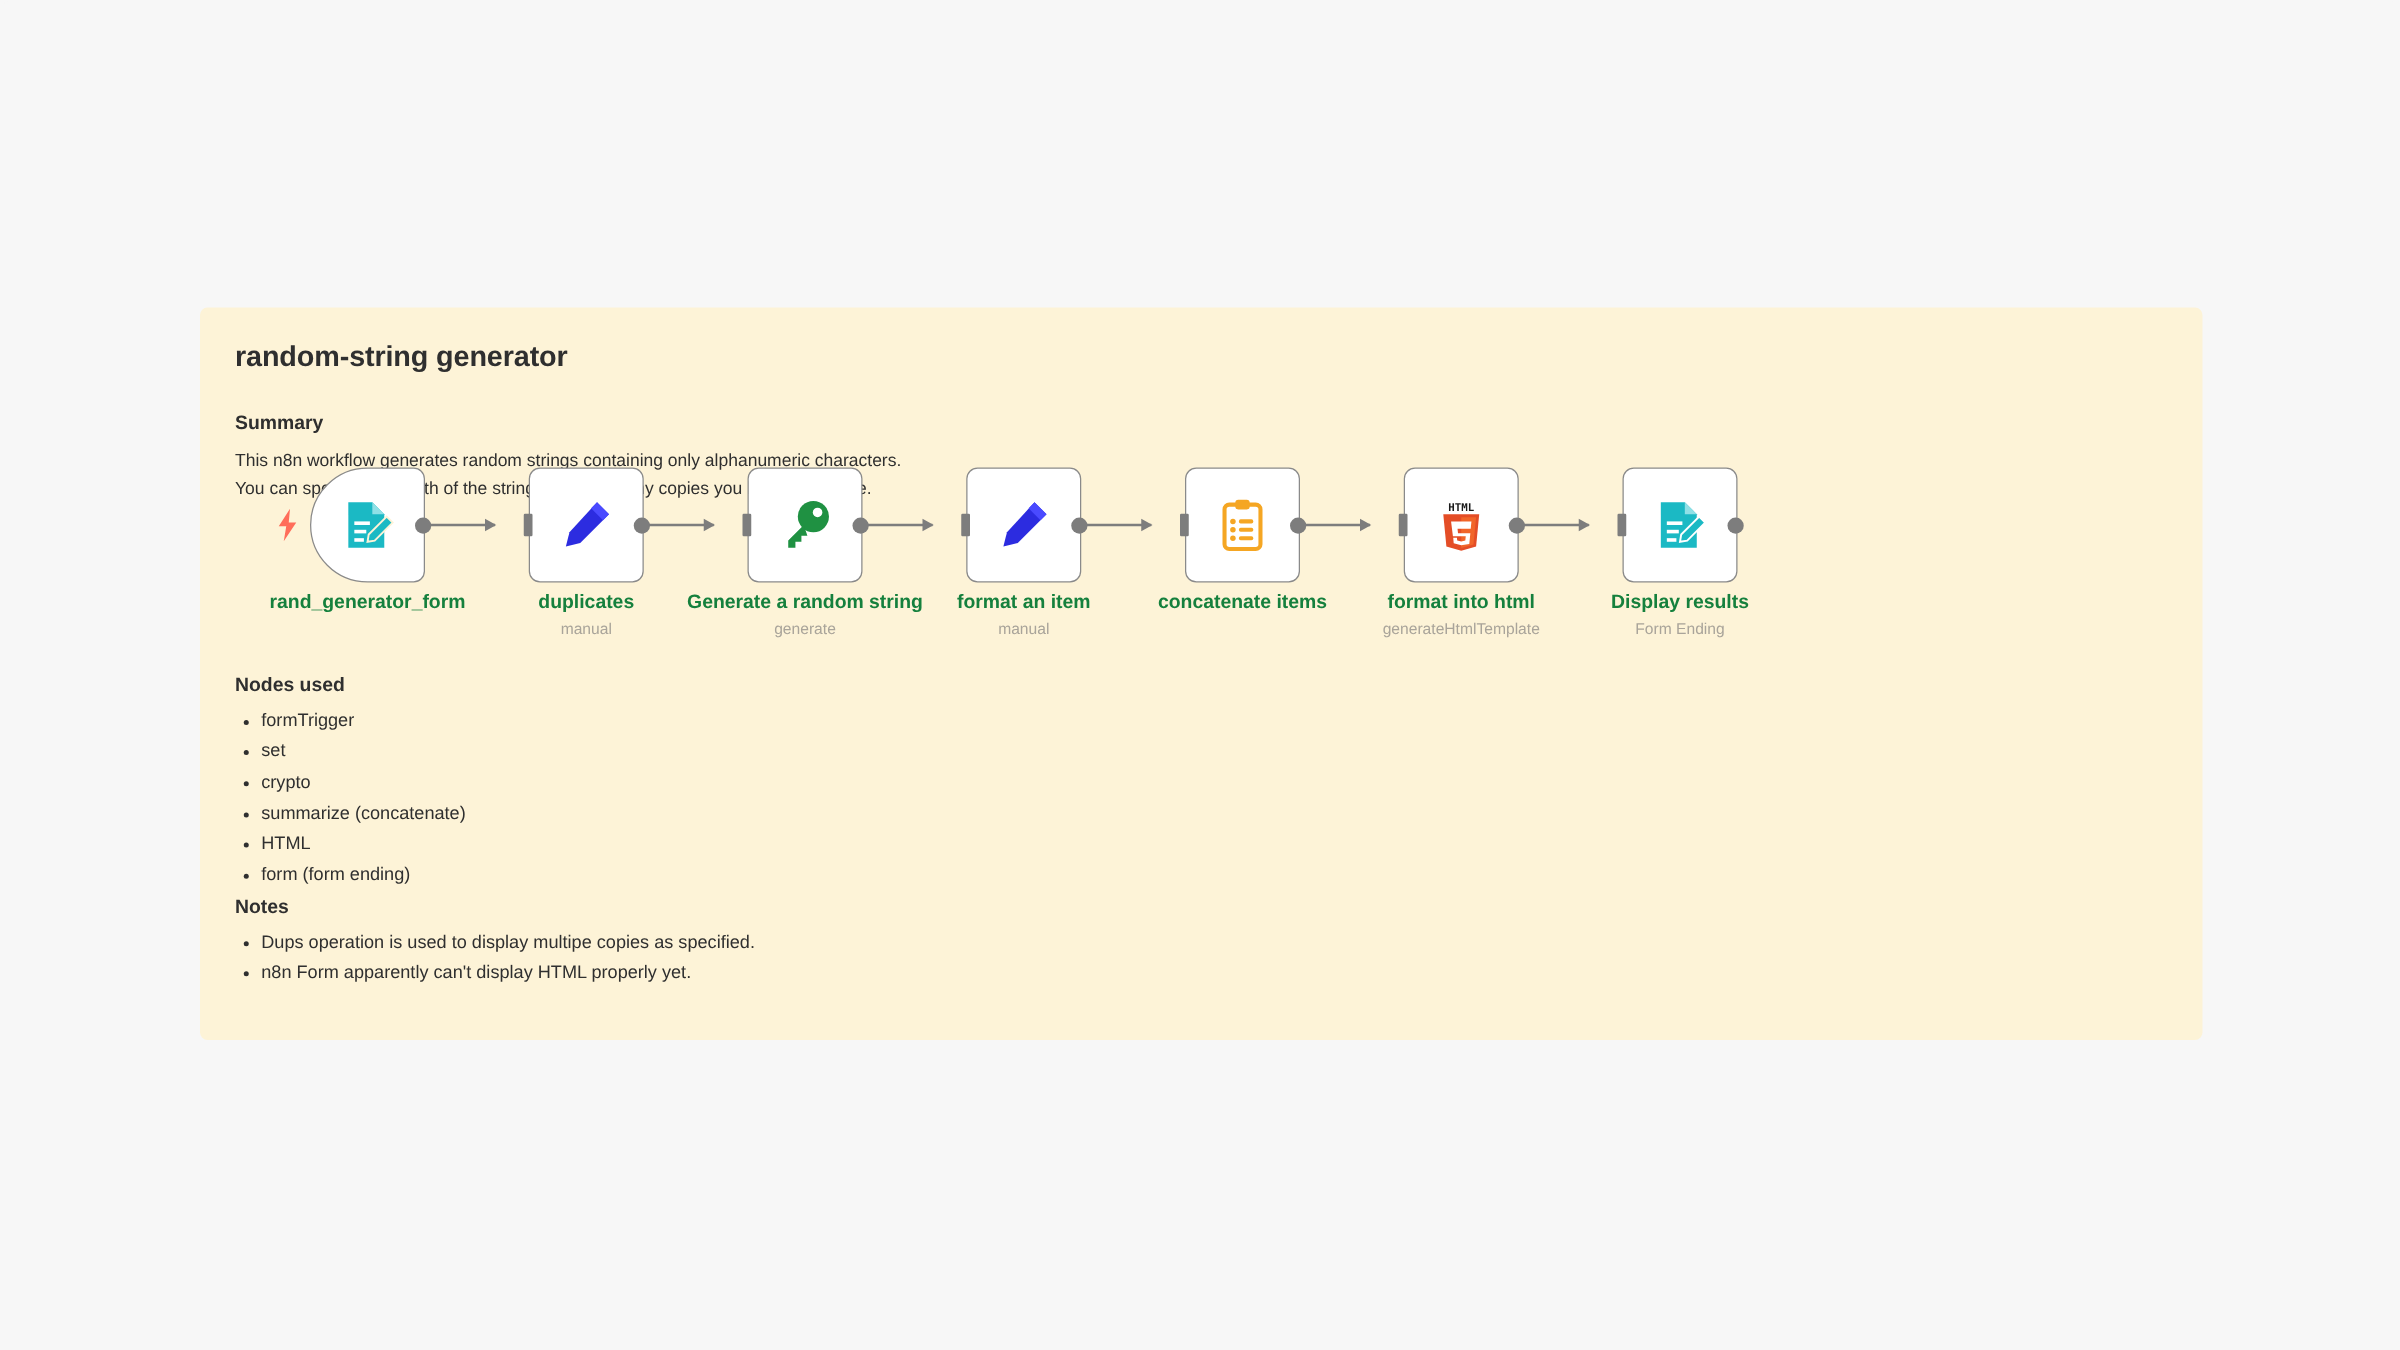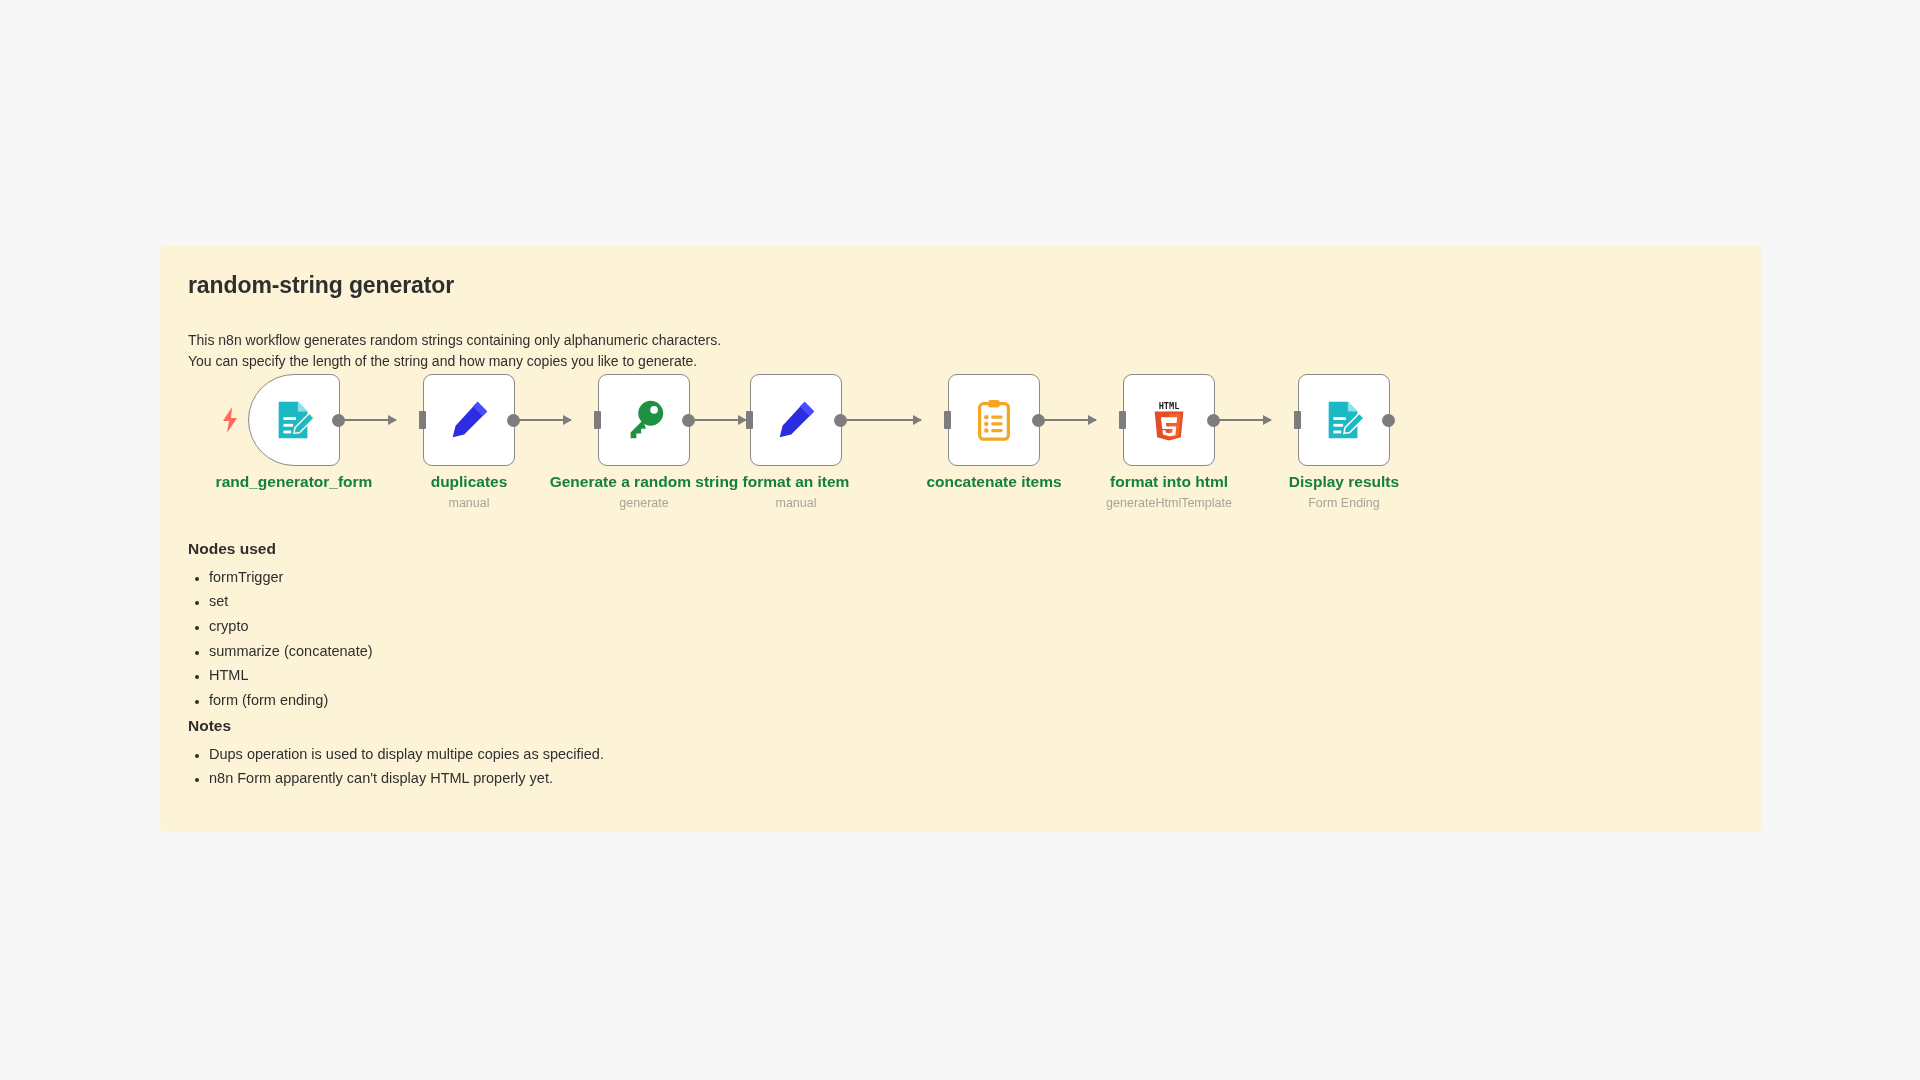--- a/index.html
+++ b/index.html
@@ -183,20 +183,21 @@
 </head>
 <body>
 
 <div id="stage">
 
   <div class="note-card">
 
     <div class="note-title">random-string generator</div>
 
     <div class="summary-block">
+      <div class="section-head">Summary</div>
       <p class="body-line">This n8n workflow generates random strings containing only alphanumeric characters.</p>
       <p class="body-line">You can specify the length of the string and how many copies you like to generate.</p>
     </div>
 
     <div class="flow">
 
       <div class="connector" style="left:98px;width:110px;">
           <span class="arrow"></span>
         </div>
       <div class="connector" style="left:273px;width:110px;">
@@ -254,21 +255,21 @@
             <circle cx="34.5" cy="13.5" r="4" fill="#ffffff"></circle>
             <path d="M23 24 L10 37 L10 43 L16 43 L16 38 L21 38 L21 33 L26 33 Z" fill="#1f9142"></path>
           </svg>
           <span class="port-in"></span>
           <span class="port-out"></span>
         </div>
         <div class="node-label">Generate a random string</div>
         <div class="node-sublabel">generate</div>
       </div>
 
-      <div class="node" style="left:562px;">
+      <div class="node" style="left:585px;">
         <div class="node-box">
           <svg class="node-icon" viewBox="0 0 48 48">
             <path d="M33 5 L43 15 L19 39 L7 42 L10 30 Z" fill="#2c2ce0"></path>
             <path d="M33 5 L43 15 L38 20 L28 10 Z" fill="#4a4aff"></path>
           </svg>
           <span class="port-in"></span>
           <span class="port-out"></span>
         </div>
         <div class="node-label">format an item</div>
         <div class="node-sublabel">manual</div>

